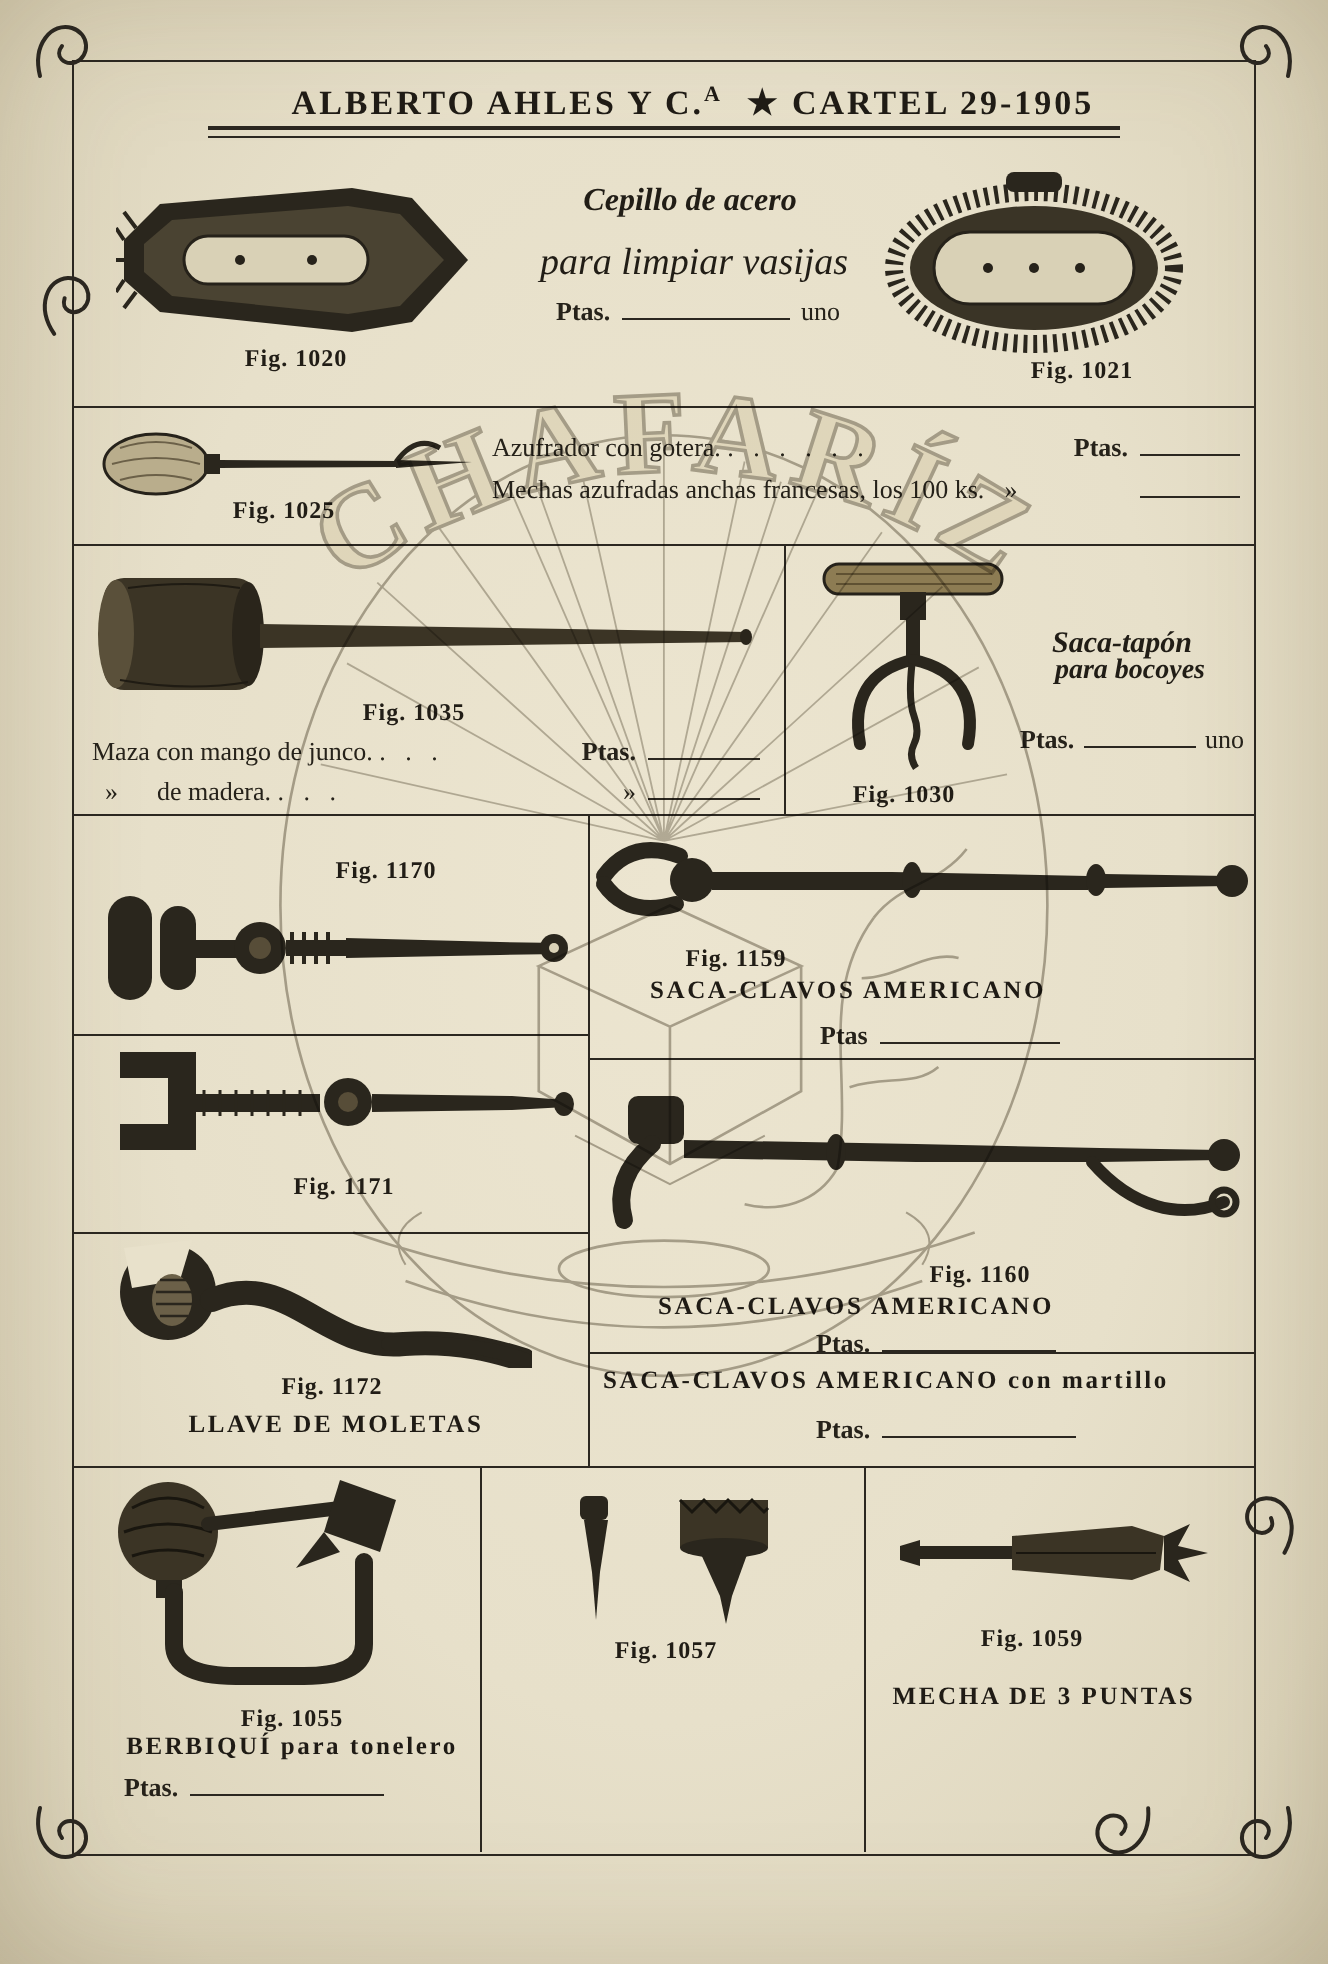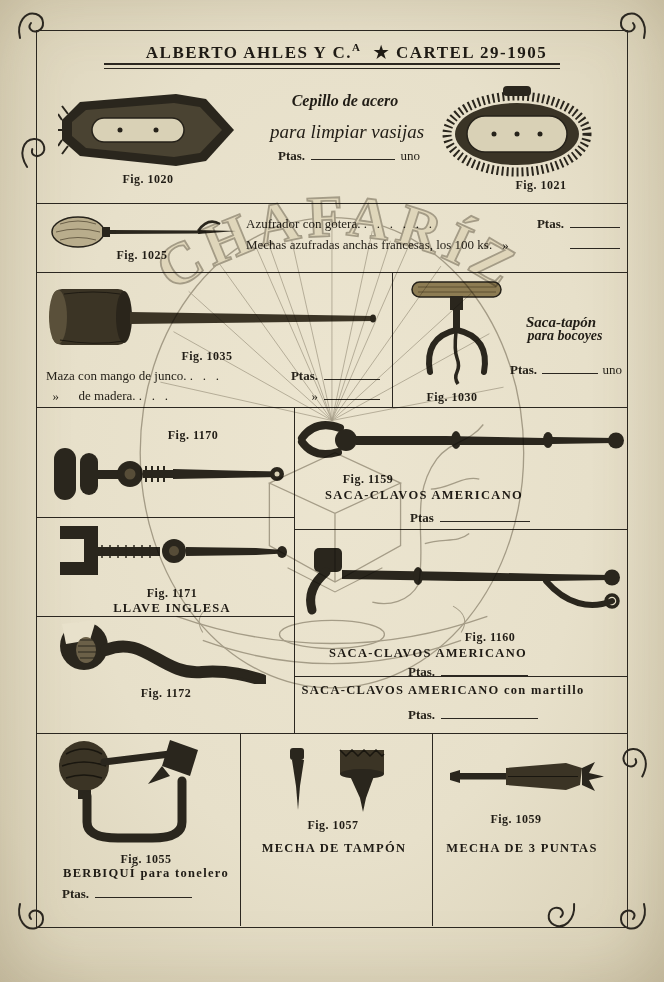--- a/index.html
+++ b/index.html
@@ -218,33 +218,33 @@
       <rect x="28" y="4" width="14" height="49" fill="#2a261d"></rect>
       <rect x="42" y="25" width="62" height="9" fill="#2a261d"></rect>
       <path d="M46 23 v13 M54 23 v13 M62 23 v13 M70 23 v13 M78 23 v13 M86 23 v13 M94 23 v13" stroke="#2a261d" stroke-width="1.5"></path>
       <circle cx="118" cy="29" r="12" fill="#2a261d"></circle>
         <circle cx="118" cy="29" r="5" fill="#574d38"></circle>
       <polygon points="130,25 200,26 227,28 227,31.5 200,33 130,34" fill="#2a261d"></polygon>
       <ellipse cx="226" cy="30" rx="5" ry="6" fill="#2a261d"></ellipse>
     </svg>
   </div>
   <div class="abs figcap" style="left:122px;top:586px;width:100px;">Fig. 1171</div>
-  <div class="abs toollabel" style="left:72px;top:601px;width:200px;">LLAVE INGLESA</div>
 
   <div class="abs" style="left:44px;top:618px;width:222px;height:66px;">
     <svg viewBox="0 0 222 66">
       <circle cx="40" cy="28" r="24" fill="#2a261d"></circle>
       <polygon points="18,6 52,2 46,22 22,26" fill="#e8e1cb"></polygon>
       <ellipse cx="42" cy="32" rx="10" ry="13" fill="#6b6048"></ellipse>
       <path d="M36 22 h14 M34 28 h18 M34 34 h18 M36 40 h14" stroke="#2a261d" stroke-width="1.2"></path>
       <path d="M62 32 C 100 16, 118 58, 158 54 C 185 52, 205 58, 218 62" stroke="#2a261d" stroke-width="12" fill="none" stroke-linecap="round"></path>
       <path d="M150 54 C 185 52, 208 58, 219 62" stroke="#2a261d" stroke-width="7" fill="none" stroke-linecap="round"></path>
     </svg>
   </div>
   <div class="abs figcap" style="left:116px;top:686px;width:100px;">Fig. 1172</div>
+  <div class="abs toollabel" style="left:58px;top:705px;width:220px;">LLAVE DE MOLETAS</div>
 
   <div class="abs" style="left:296px;top:414px;width:328px;height:56px;">
     <svg viewBox="0 0 328 56">
       <path d="M6 24 Q20 5 44 14" stroke="#2a261d" stroke-width="8" fill="none" stroke-linecap="round"></path>
       <path d="M6 28 Q18 45 42 38" stroke="#2a261d" stroke-width="8" fill="none" stroke-linecap="round"></path>
       <circle cx="50" cy="26" r="11" fill="#2a261d"></circle>
       <polygon points="60,22 150,22 248,24 248,31 150,31 60,31" fill="#2a261d"></polygon>
       <ellipse cx="160" cy="26" rx="5" ry="9" fill="#2a261d"></ellipse>
       <ellipse cx="252" cy="26" rx="5" ry="8" fill="#2a261d"></ellipse>
       <polygon points="256,23 318,24 318,29 256,30" fill="#2a261d"></polygon>
@@ -312,21 +312,20 @@
       <polygon points="22,14 34,14 30,40 26,40" fill="#2a261d"></polygon>
       <polygon points="26,40 30,40 28,64" fill="#2a261d"></polygon>
       <rect x="70" y="4" width="44" height="24" fill="#3b3425"></rect>
       <path d="M70 4 l6 6 6 -6 6 6 6 -6 6 6 6 -6 6 6 2 -2" stroke="#19160f" stroke-width="1.5" fill="none"></path>
       <ellipse cx="92" cy="28" rx="22" ry="5" fill="#2a261d"></ellipse>
       <polygon points="80,30 104,30 96,52 90,52" fill="#2a261d"></polygon>
       <polygon points="90,52 96,52 93,66" fill="#2a261d"></polygon>
     </svg>
   </div>
   <div class="abs figcap" style="left:283px;top:818px;width:100px;">Fig. 1057</div>
-  <div class="abs toollabel" style="left:244px;top:841px;width:180px;">MECHA DE TAMPÓN</div>
 
   <div class="abs" style="left:448px;top:756px;width:158px;height:44px;">
     <svg viewBox="0 0 158 44">
       <polygon points="2,17 12,14 12,27 2,24" fill="#2a261d"></polygon>
       <rect x="12" y="17" width="46" height="6.5" fill="#2a261d"></rect>
       <polygon points="58,12 118,7 134,12 132,29 118,34 58,29" fill="#3b3425"></polygon>
       <polygon points="134,12 147,6 141,17 156,20.5 141,24 147,35 134,29" fill="#2a261d"></polygon>
       <path d="M60 20.5 H130" stroke="#19160f" stroke-width="1"></path>
     </svg>
   </div>

